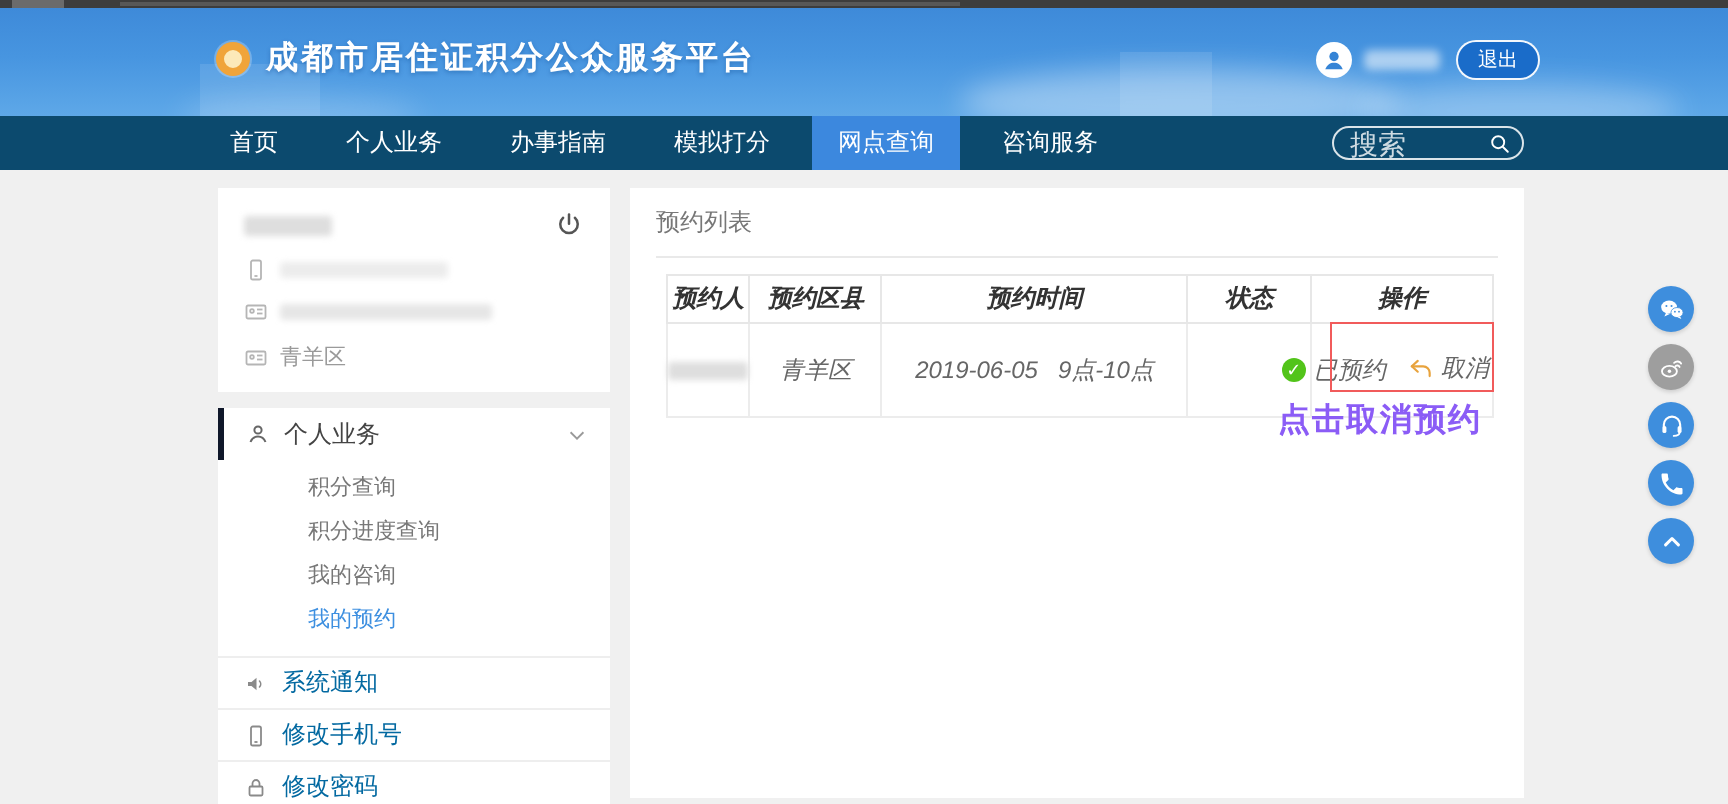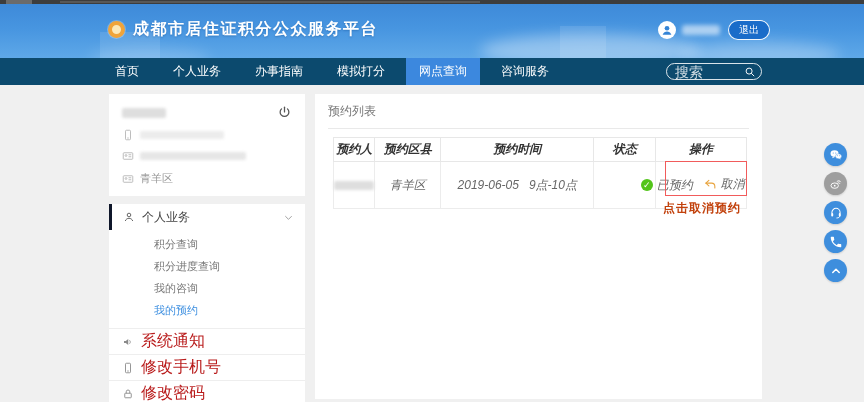--- a/index.html
+++ b/index.html
@@ -59,35 +59,35 @@
   .district-text { font-size:11px; color:#9a9a9a; }
 
   .menu-card { margin-top:8px; height:208px; overflow:hidden; }
   .menu-group { display:flex; align-items:center; height:26px; border-left:3px solid #0f172a; padding:0 11px; cursor:pointer; }
   .menu-group .g-label { font-size:12px; color:#444; margin-left:7px; }
   .menu-group .chev { margin-left:auto; }
   .submenu { padding:3px 0 7px; }
   .sub-item { font-size:11px; color:#777; line-height:22px; padding-left:45px; cursor:pointer; }
   .sub-item.active { color:#3d8fe0; }
   .menu-item { display:flex; align-items:center; height:26px; border-top:1px solid #eeeeee; padding-left:13px; cursor:pointer; }
-  .menu-item .m-label { font-size:16px; color:#b91c1c; margin-left:7px; }
+  .menu-item .m-label { font-size:12px; color:#0369a1; margin-left:7px; }
 
   
   .main-panel { flex:1; background:#fff; margin-left:10px; padding:9px 13px; height:305px; }
   .panel-title { font-size:12px; color:#777; padding-bottom:8px; border-bottom:1px solid #e9e9e9; }
   .table-zone { position:relative; margin-top:8px; padding:0 2px 0 5px; }
   table.appt { width:100%; border-collapse:collapse; table-layout:fixed;font-style:italic; }
   .appt th { border:1px solid #e7e7e7; font-size:12px; color:#333; font-weight:bold; height:24px; text-align:center; }
   .appt td { border:1px solid #ececec; font-size:12px; color:#666; height:26px; text-align:center; white-space:pre; }
   .name-cell-blob { display:inline-block; width:40px; height:9px; vertical-align:middle; }
   .status-wrap { display:inline-flex; align-items:center; gap:4px; }
   .status-dot { width:12px; height:12px; border-radius:50%; background:#52c41a; color:#fff; font-size:9px; line-height:12px; text-align:center; flex:none; }
   .action-link { display:inline-flex; align-items:center; gap:3px; cursor:pointer; color:#666; }
   .highlight-box { position:absolute; top:24px; right:2px; width:82px; height:35px; border:1px solid #f15b5b; pointer-events:none; }
-  .annotation { position:absolute; top:63px; right:8px; color:#c2410c; font-size:12px; font-weight:bold; letter-spacing:1px; }
+  .annotation { position:absolute; top:63px; right:8px; color:#8b5cf6; font-size:16px; font-weight:bold; letter-spacing:1px; }
 
   
   .float-col { position:absolute; left:824px; top:143px; display:flex; flex-direction:column; gap:6px; }
   .fbtn { width:23px; height:23px; border-radius:50%; background:#3e8edd; display:flex; align-items:center; justify-content:center; cursor:pointer; box-shadow:0 1px 2px rgba(0,0,0,.15); }
   .fbtn.gray { background:#9e9e9e; }
   .fbtn svg { width:14px; height:14px; }
 
   svg { display:block; }
 </style>
 </head>

